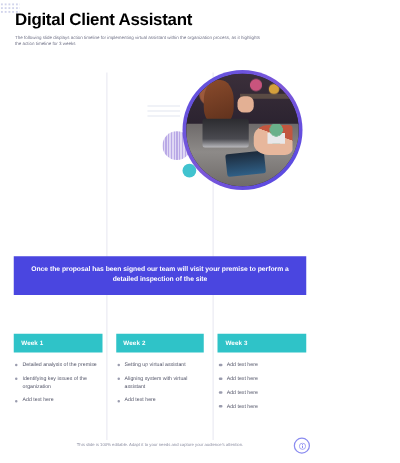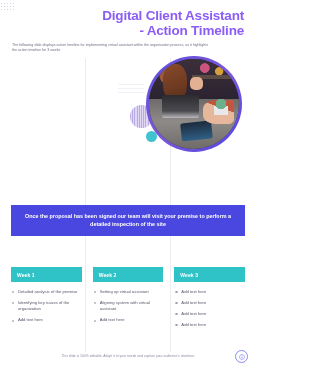--- a/index.html
+++ b/index.html
@@ -34,23 +34,22 @@
     position: absolute;
     top: 8px;
     left: 12px;
     right: 12px;
   }
   .title {
     font-size: 13.5px;
     line-height: 15px;
     font-weight: bold;
     letter-spacing: -0.2px;
-    color: #8b5cf6;
+    color: #000000;
     margin: 0;
-    text-align: right;
   }
   .title .line2 { display: block; }
   .subtitle {
     margin: 5px 0 0 0;
     font-size: 3.6px;
     line-height: 5.4px;
     color: #6f7186;
     max-width: 196px;
   }
 
@@ -282,21 +281,20 @@
 <body>
 
 <div class="dot-grid"></div>
 
 <div class="vline v1"></div>
 <div class="vline v2"></div>
 
 <div class="header">
   <h1 class="title">
     <span>Digital Client Assistant</span>
-    <span class="line2">- Action Timeline</span>
   </h1>
   <p class="subtitle">The following slide displays action timeline for implementing virtual assistant within the organization process, as it highlights the action timeline for 3 weeks</p>
 </div>
 
 <div class="ghost-lines"></div>
 <div class="striped-circle"></div>
 <div class="teal-dot"></div>
 
 <div class="hero-wrap">
   <div class="hero-ring"></div>

